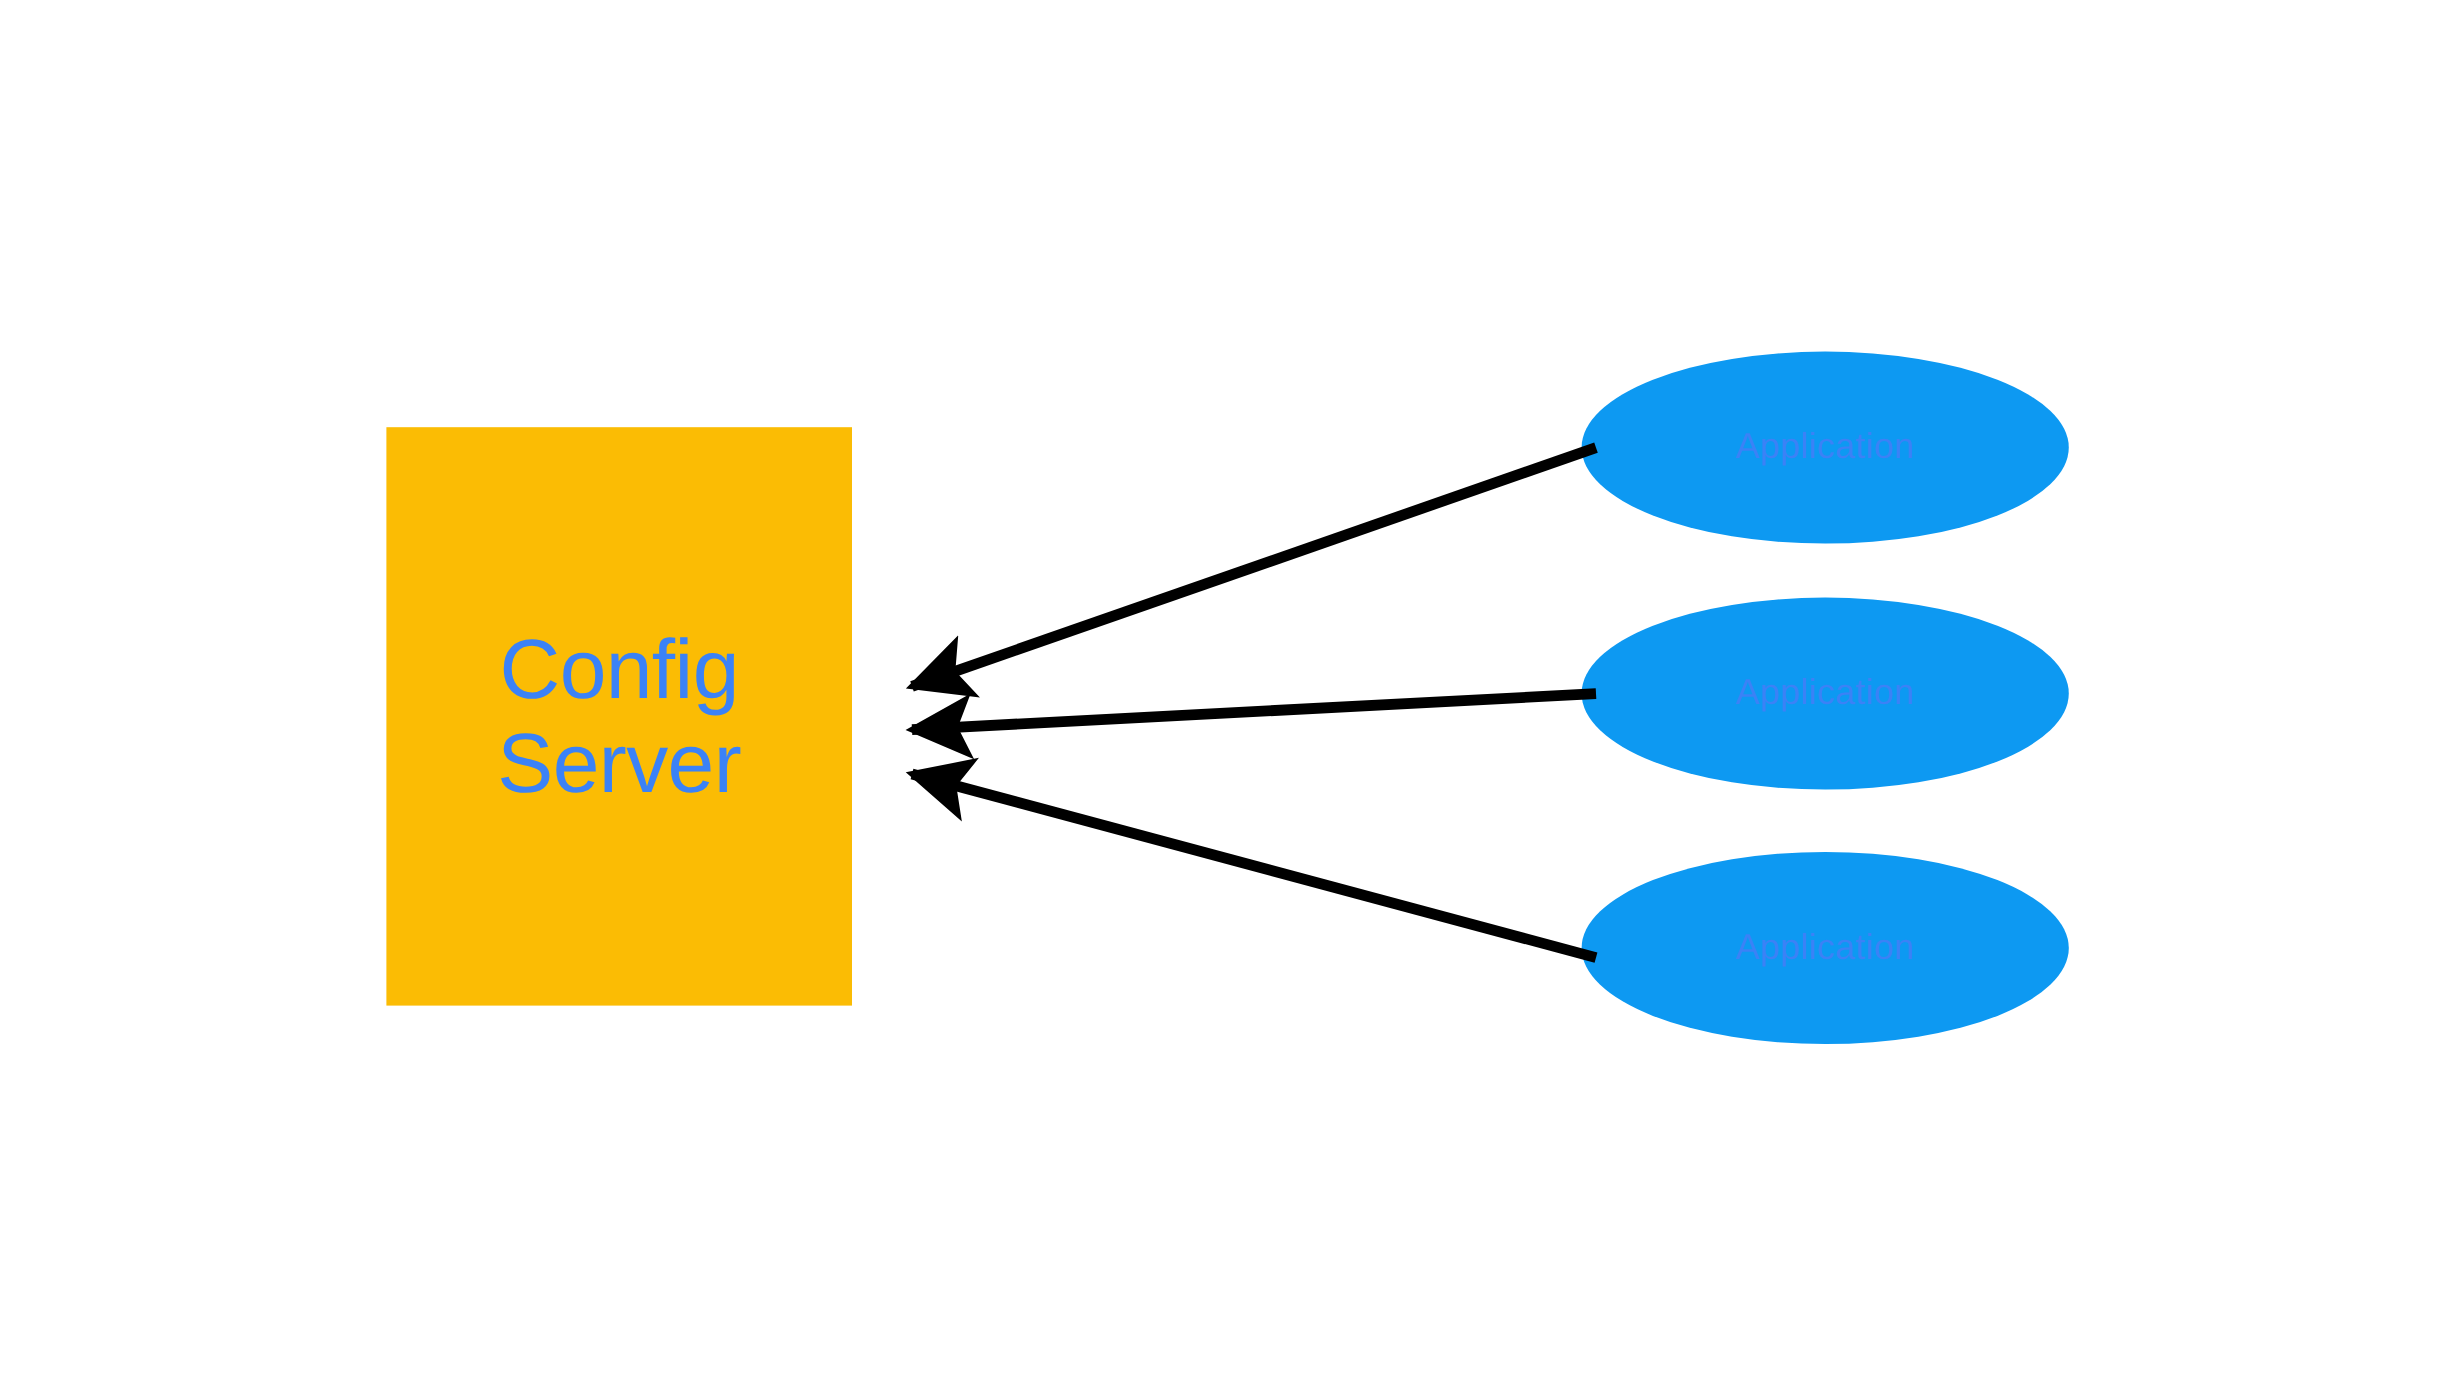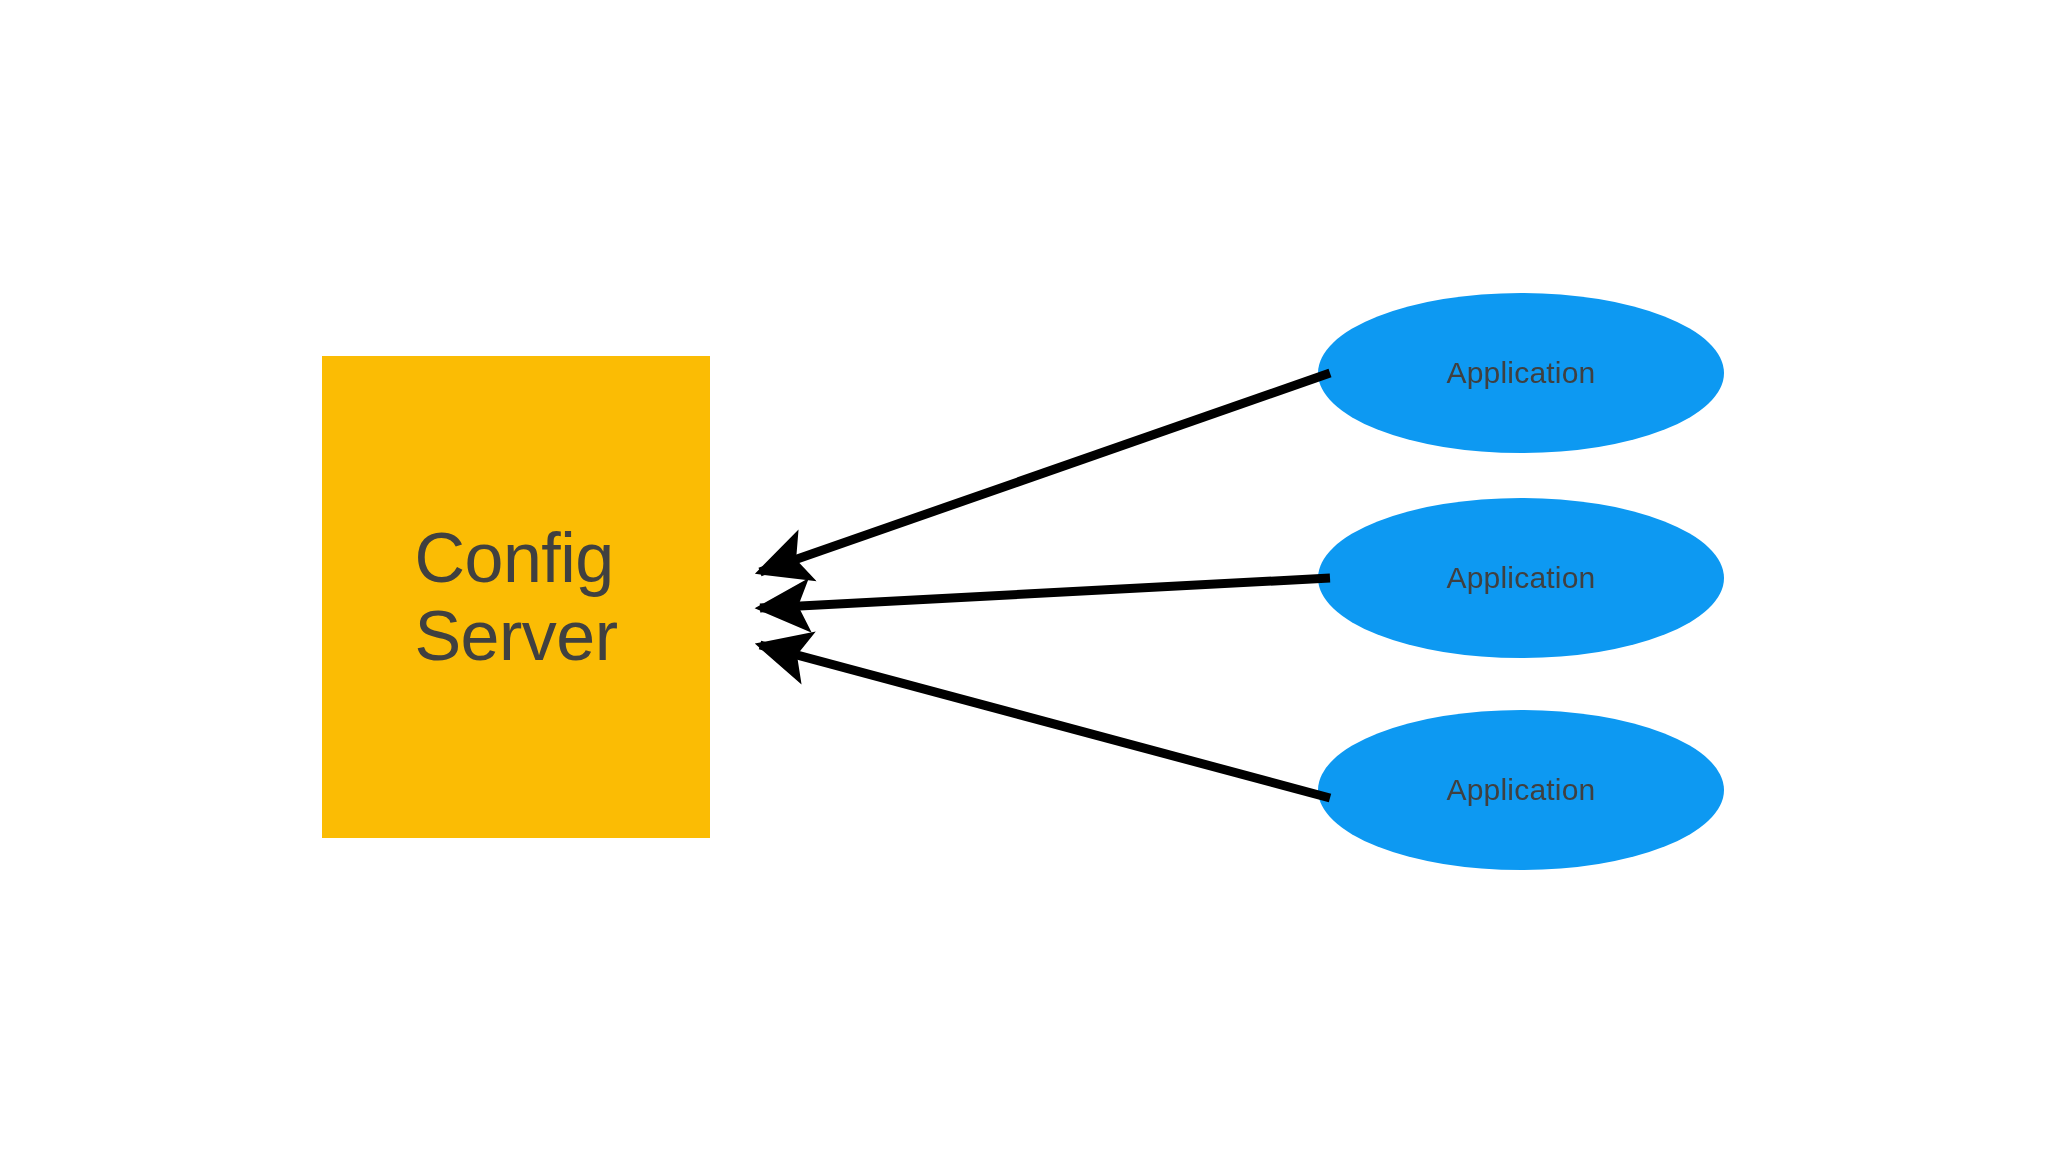--- a/index.html
+++ b/index.html
@@ -24,22 +24,22 @@
     top: 0;
     width: 2048px;
     height: 1152px;
     display: block;
   }
   .node-label {
     position: absolute;
     display: flex;
     align-items: center;
     justify-content: center;
-    text-align: left;
-    color: #404040;
+    text-align: center;
+    color: #3b82f6;
     pointer-events: none;
     white-space: pre-line;
   }
   #config-server-label {
     left: 322px;
     top: 356px;
     width: 388px;
     height: 482px;
     font-size: 70px;
     line-height: 1.12;

